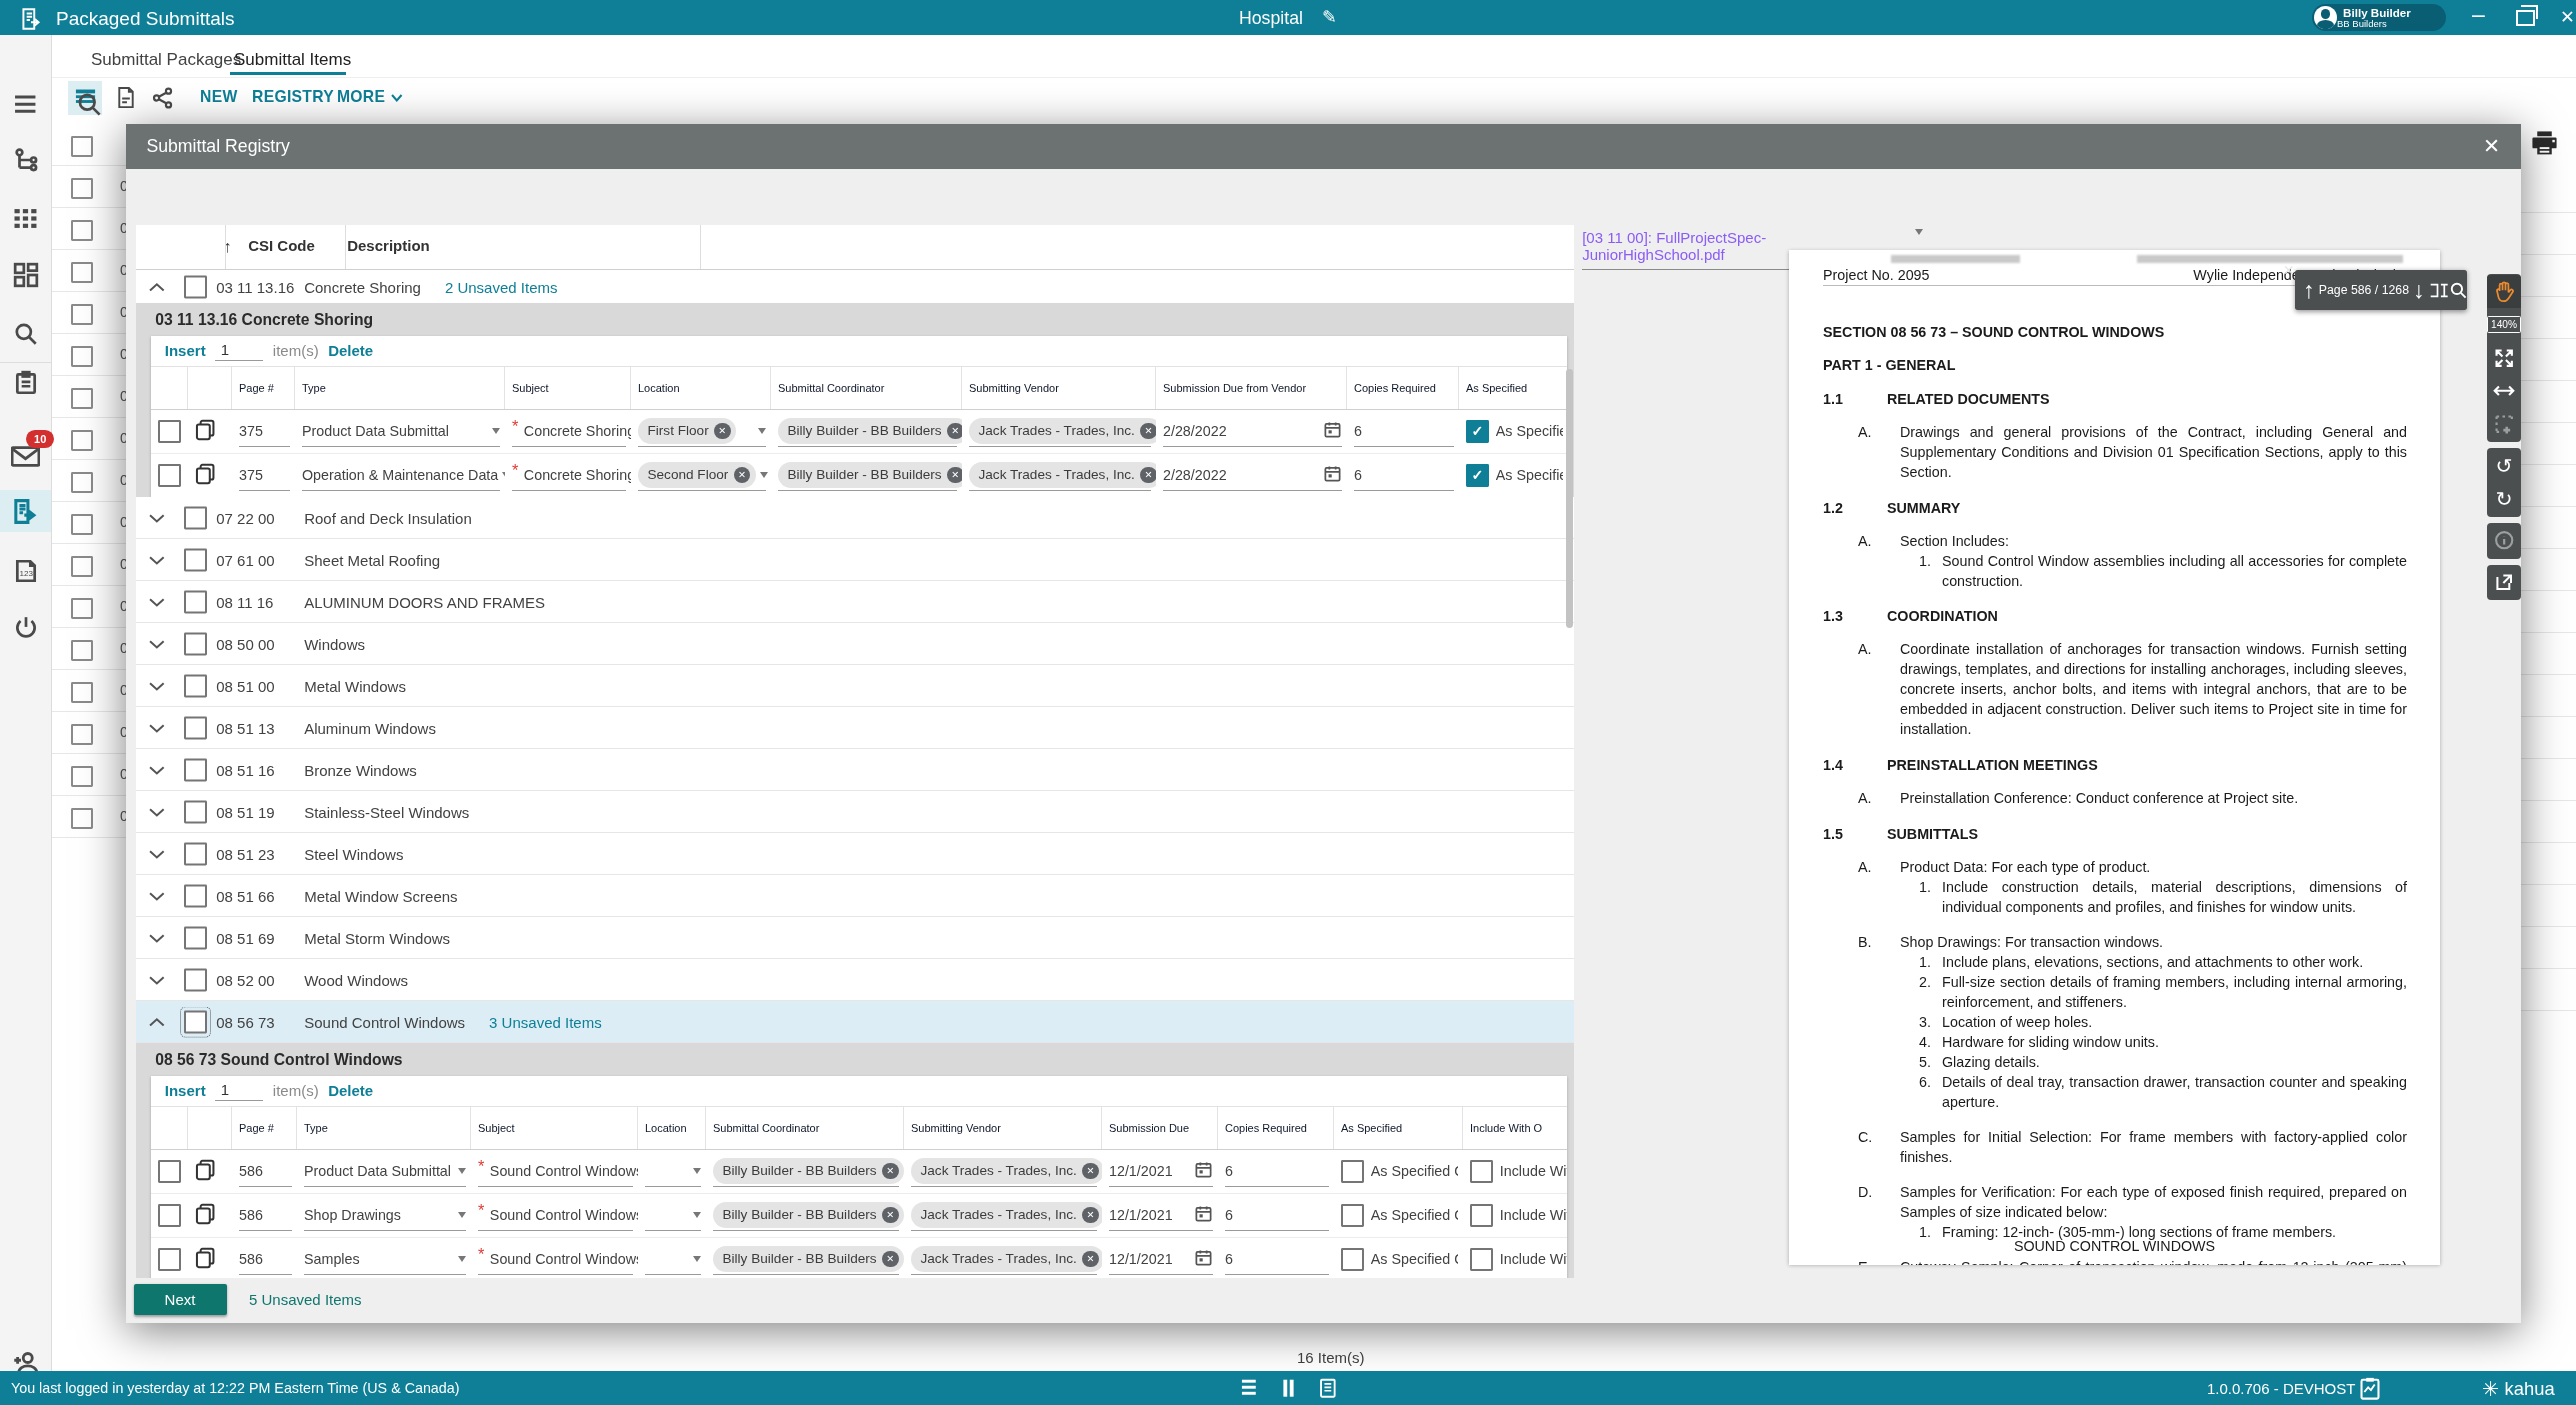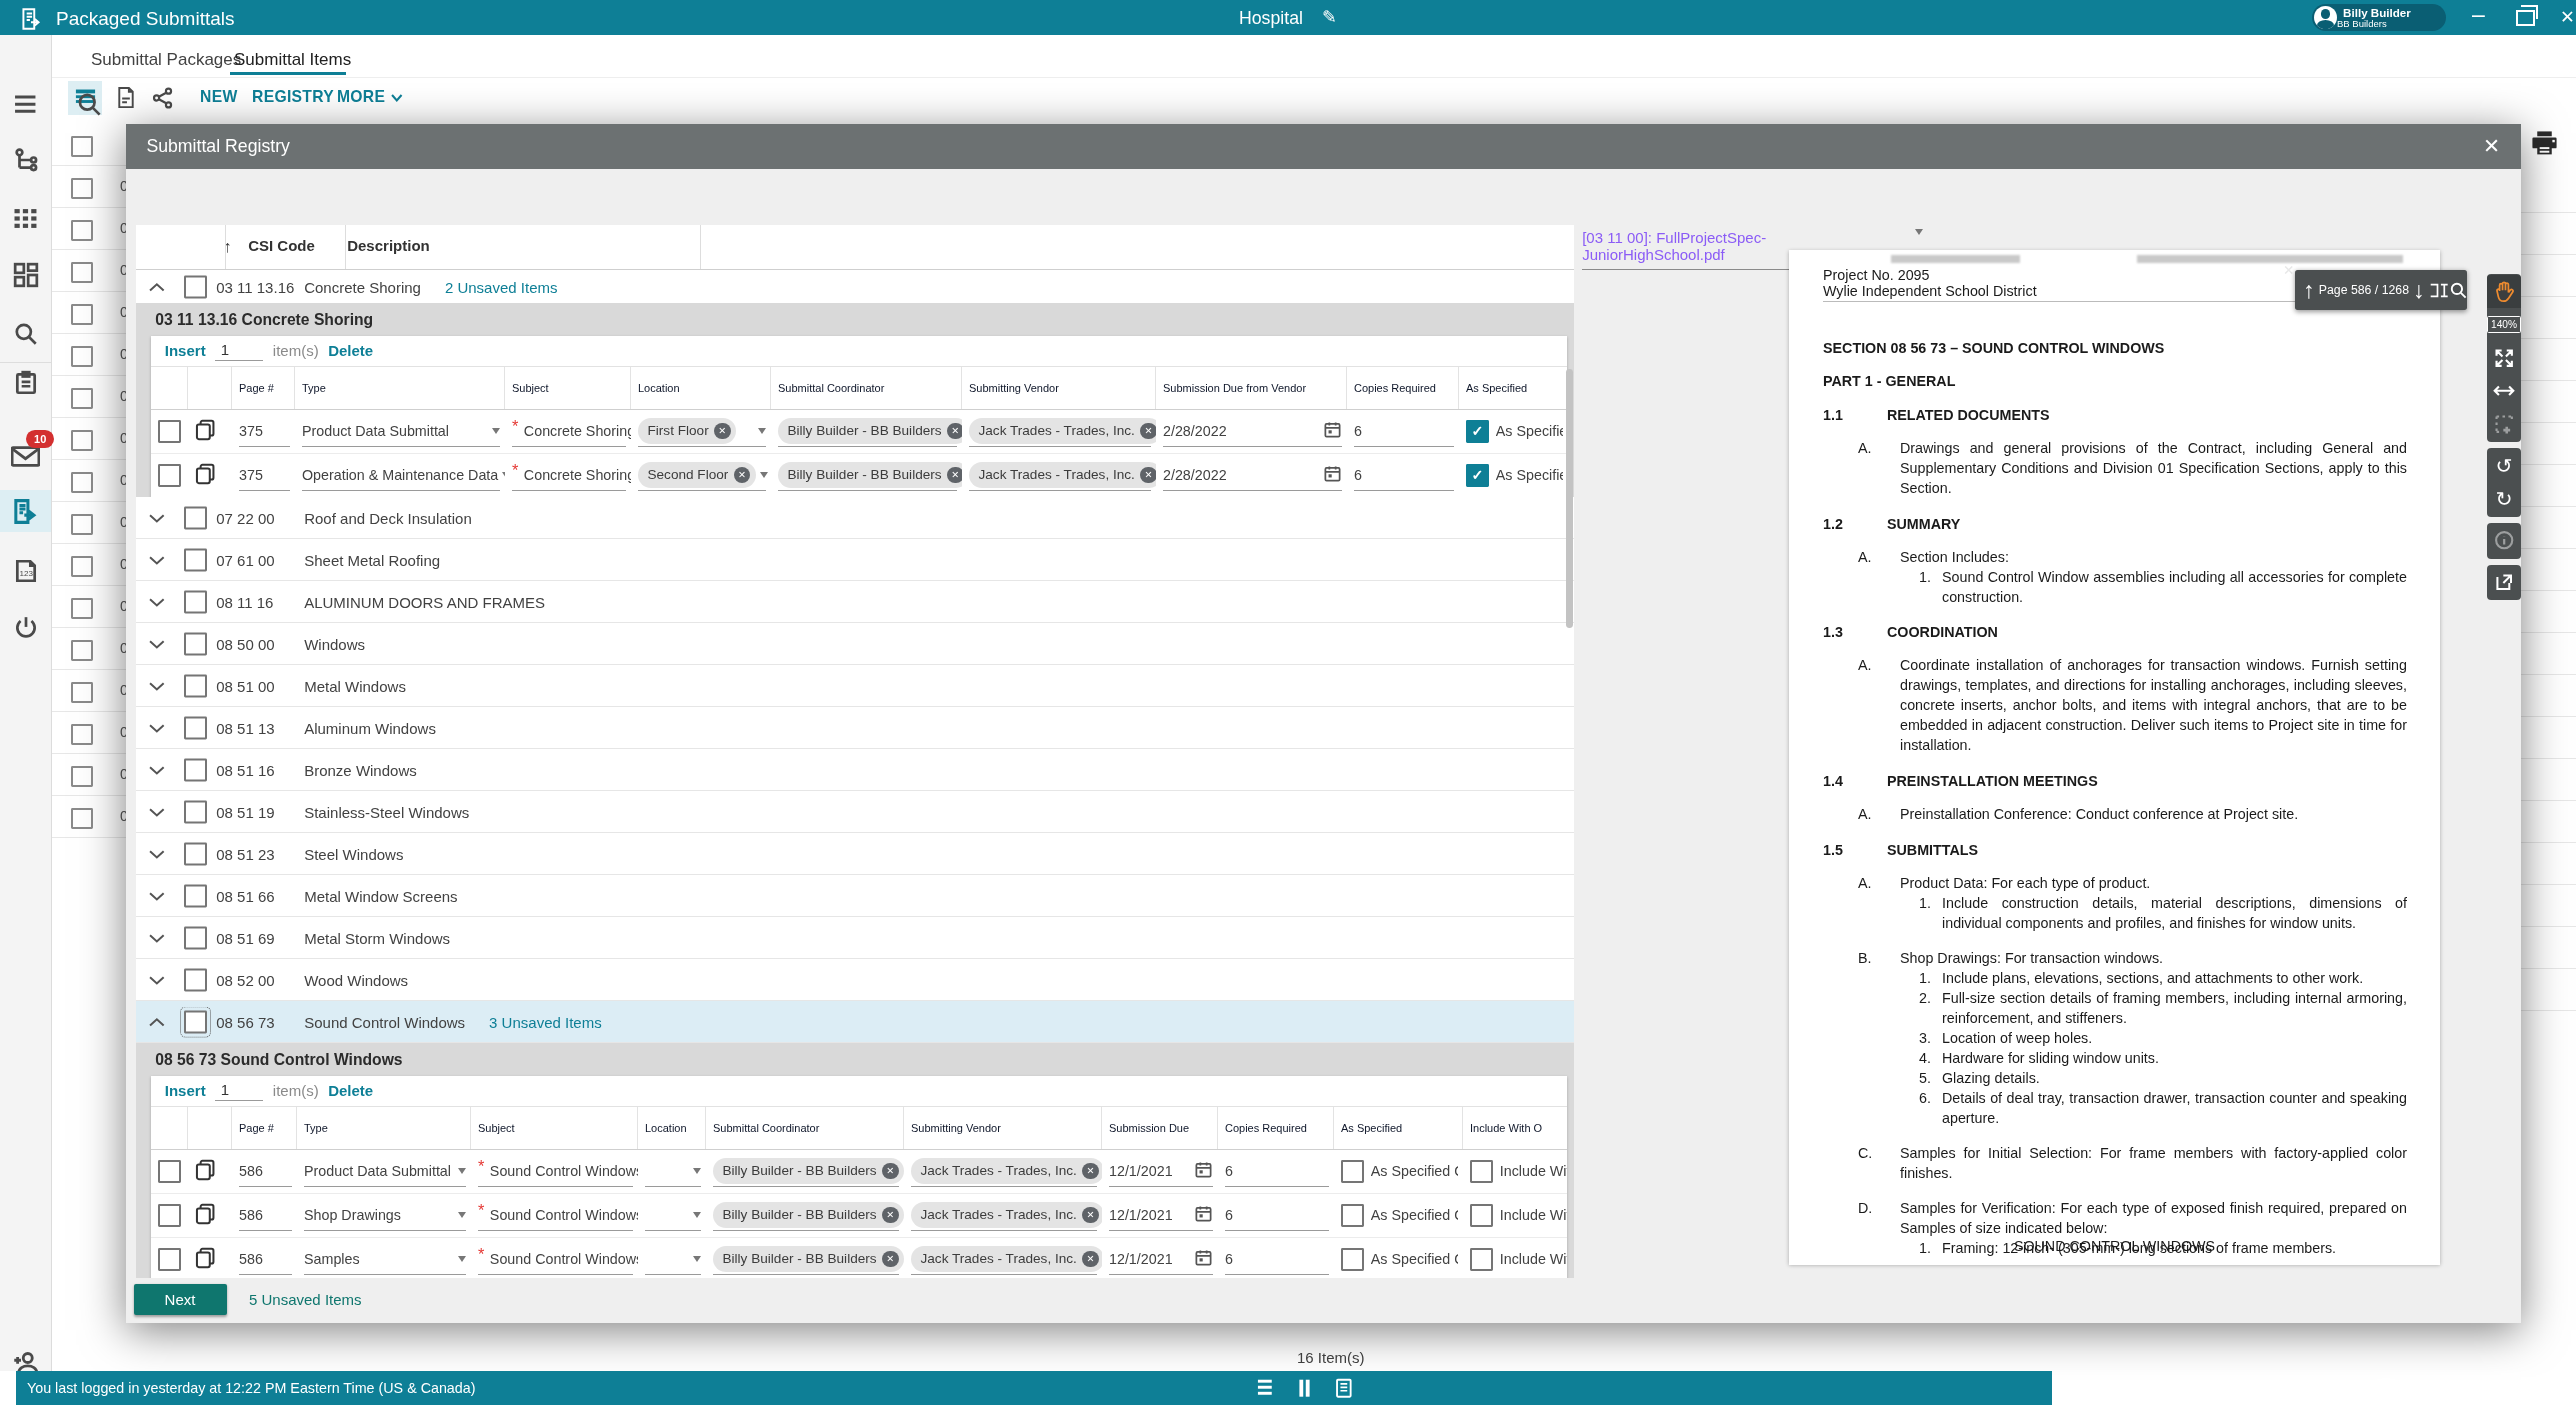--- a/index.html
+++ b/index.html
@@ -42,21 +42,21 @@
   #strip-left{position:absolute;left:0;top:89px;width:75px;height:954px;}
   #strip-left .srow{height:41px;border-bottom:0.7px solid #e7e7e7;position:relative;overflow:hidden;}
   .mini-cb{position:absolute;left:20.4px;top:11.6px;width:17.7px;height:17.7px;border:2px solid #8b8b8b;border-radius:1.4px;background:#fff;}
   #strip-left .zero{position:absolute;left:69px;top:12.3px;font-size:14.3px;color:#555;}
   #search-under{position:absolute;left:24.5px;top:56px;}
   #strip-right{position:absolute;left:2470px;top:136px;width:55px;height:859px;background:#fff;}
   #strip-right .srow{height:41px;border-bottom:0.7px solid #e7e7e7;}
   #printer-under{position:absolute;left:2479px;top:95px;}
   #items-count{position:absolute;left:1246px;top:1314px;font-size:15px;color:#424242;}
   
-  #statusbar{position:absolute;left:16px;top:1371px;width:2036px;height:35px;background:#0E7F96;color:#fff;z-index:6;}
+  #statusbar{position:absolute;left:0;top:1371px;width:2576px;height:35px;background:#0E7F96;color:#fff;z-index:6;}
   #sb-login{position:absolute;left:11px;top:8.9px;font-size:14.3px;}
   #sb-center{position:absolute;left:1240px;top:6.8px;display:flex;gap:23px;align-items:center;}
   #sb-version{position:absolute;left:2207px;top:8.9px;font-size:15px;}
   #sb-clip{position:absolute;left:2359px;top:4.8px;}
   #sb-brand{position:absolute;left:2482px;top:5.5px;font-size:18.4px;display:flex;align-items:center;gap:5.5px;}
   #sb-brand .mark{font-size:20.4px;}
   
   #dialog{position:absolute;left:126px;top:124px;width:2395px;height:1199px;background:#EFEFEF;box-shadow:0 8.2px 41px rgba(0,0,0,.5);z-index:5;}
   #dlg-header{position:absolute;left:0;top:0;width:2395px;height:45px;background:#6C7172;color:#fff;}
   #dlg-title{position:absolute;left:20.4px;top:11.6px;font-size:17.7px;}
@@ -105,21 +105,21 @@
   #dlg-footer{position:absolute;left:0;top:1154px;width:2395px;height:46px;}
   #next-btn{position:absolute;left:7.5px;top:5.5px;width:93px;height:31px;background:#0f766e;color:#fff;font-size:15px;border:none;border-radius:2px;box-shadow:0 1.4px 2.7px rgba(0,0,0,.35);}
   #footer-unsaved{position:absolute;left:123px;top:13px;font-size:15px;color:#0f766e;}
   
   #pdfpanel{position:absolute;left:1448px;top:101px;width:947px;height:1053px;background:#EFEFEF;overflow:hidden;}
   #pdf-file{position:absolute;left:8.2px;top:4.1px;width:341px;font-size:15px;color:#8b5cf6;border-bottom:1.4px solid #8a8a8a;padding-bottom:5.5px;display:flex;align-items:flex-start;}
   #pdf-file .caret{margin-left:8.2px;}
   #pdf-page{position:absolute;left:215px;top:24.5px;width:651px;height:1015px;background:#fff;box-shadow:0 0.7px 4.1px rgba(0,0,0,.3);overflow:hidden;}
   #doc{padding:8.2px 33px 0 34px;color:#1b1b1b;}
   .blurbar{position:absolute;top:5.5px;height:7.5px;background:#c9c9c9;filter:blur(1px);}
-  #doc-head{display:flex;justify-content:space-between;font-size:14.3px;padding-top:9.5px;border-bottom:0.7px solid #bbb;padding-bottom:1.4px;flex-direction:column;}
+  #doc-head{display:flex;justify-content:space-between;font-size:14.3px;padding-top:9.5px;border-bottom:0.7px solid #bbb;padding-bottom:1.4px;}
   #sec-heading{font-size:14.3px;font-weight:bold;margin-top:38px;}
   #part-heading{font-size:14.3px;font-weight:bold;margin-top:17.7px;}
   .pdf-sec{margin-top:17.7px;}
   .sec-head{display:flex;font-weight:bold;font-size:14.3px;}
   .sec-head .num{width:64px;flex:0 0 auto;}
   .pitem{display:flex;margin-top:15px;margin-left:35px;font-size:14.3px;line-height:20px;}
   .pitem .ilabel{width:42px;flex:0 0 auto;}
   .pitem .icol{flex:1;}
   .ptext{text-align:justify;}
   .psub{display:flex;}

